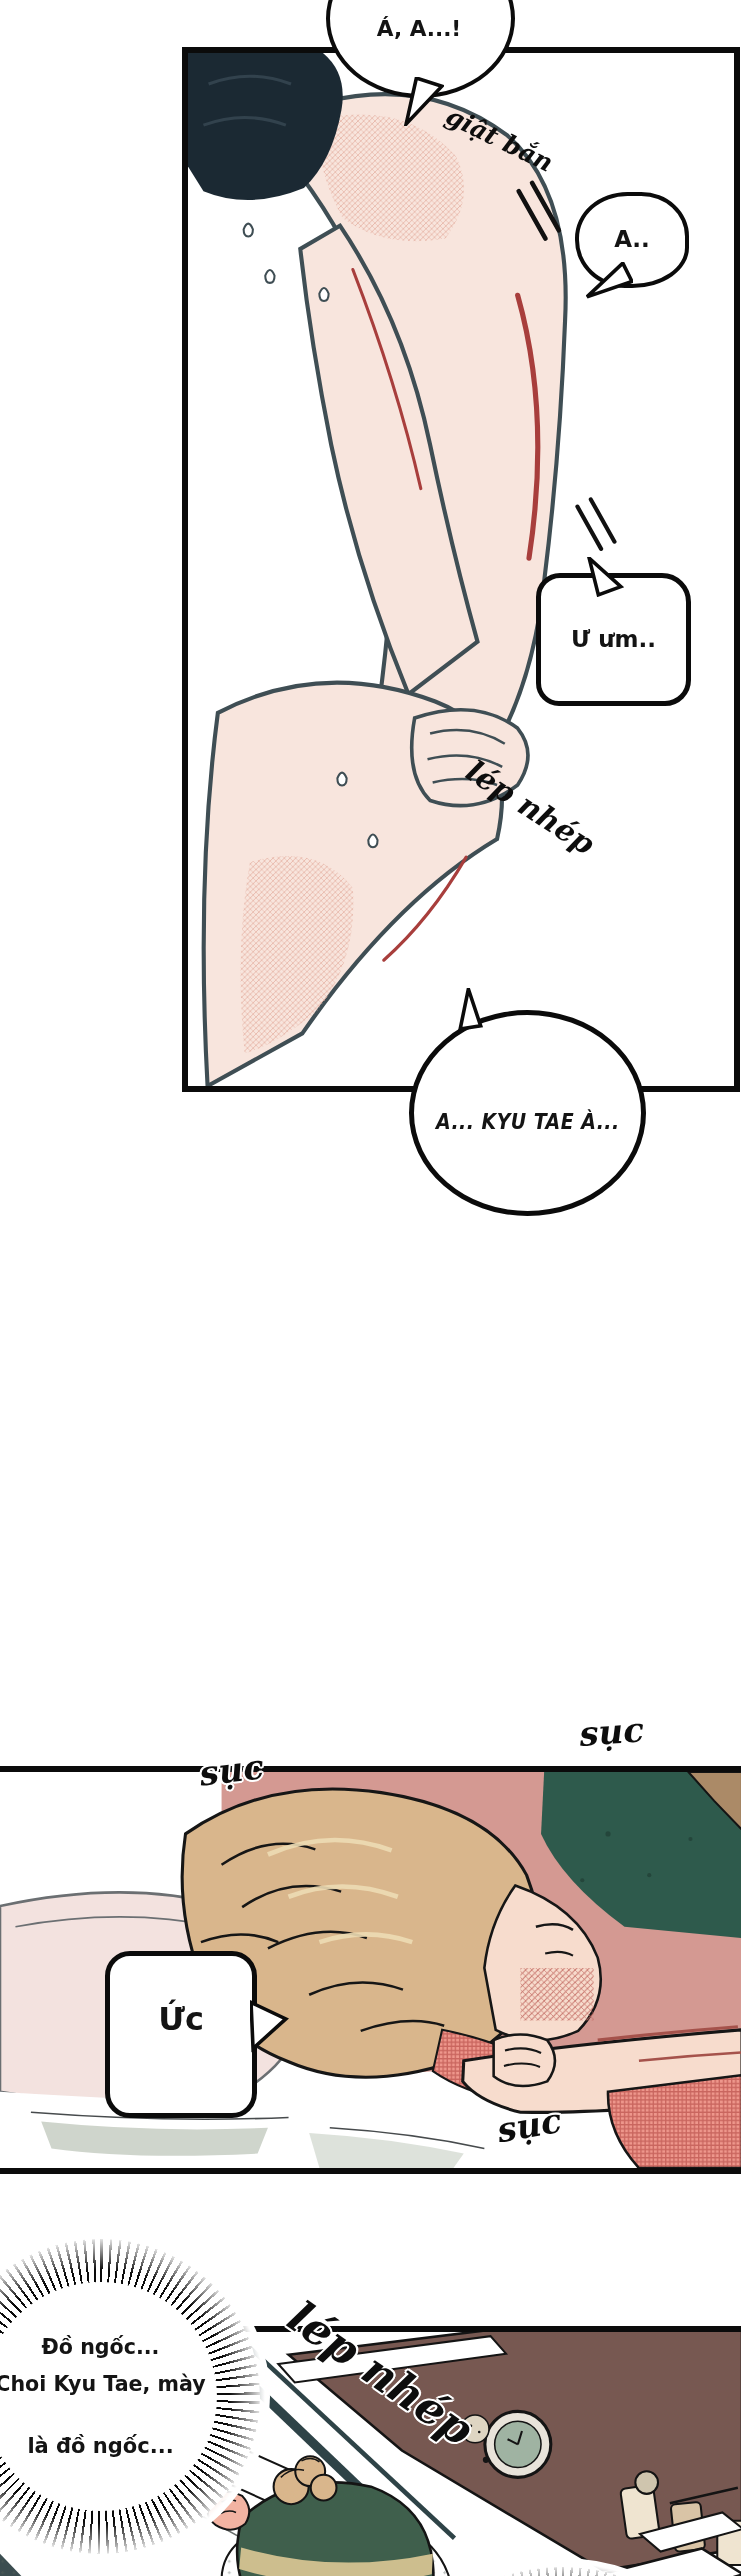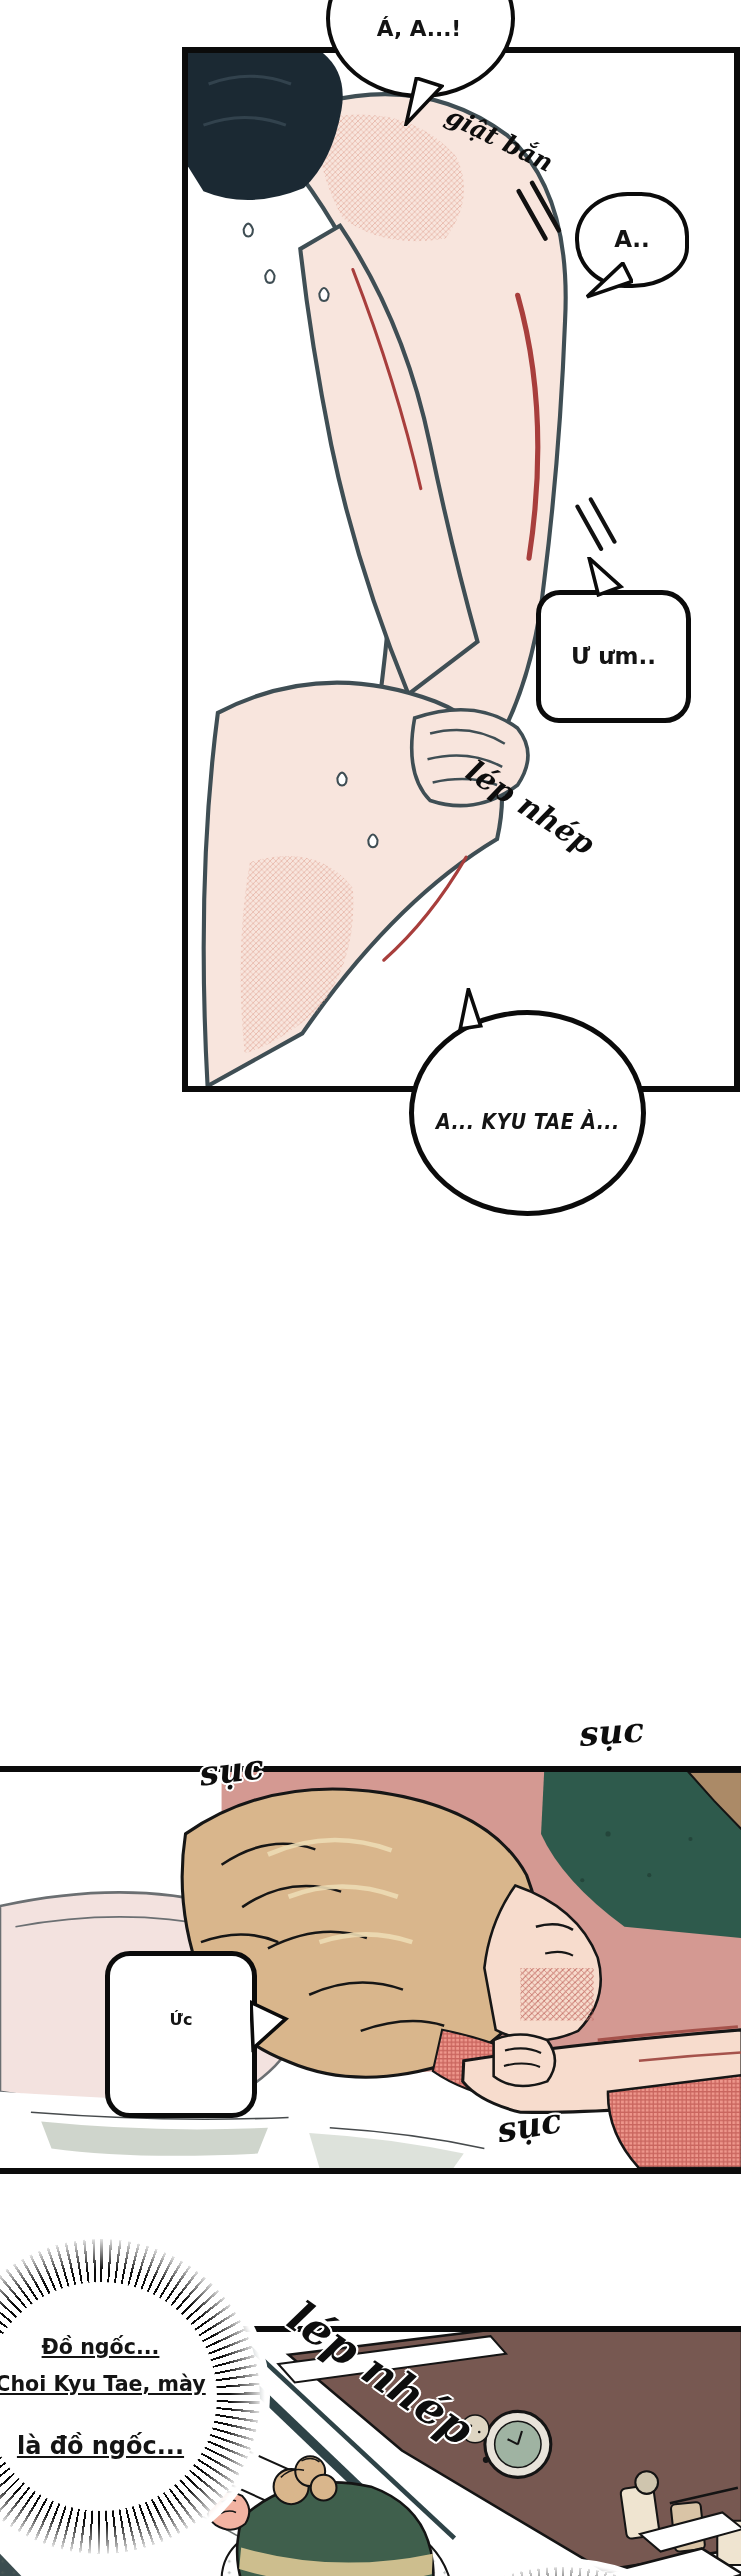--- a/index.html
+++ b/index.html
@@ -15,21 +15,21 @@
        color:#0d0d0d;white-space:nowrap;z-index:5;transform-origin:0 0;}
   .sfx.outlined{text-shadow:-1.5px -1.5px 0 #fff,1.5px -1.5px 0 #fff,-1.5px 1.5px 0 #fff,1.5px 1.5px 0 #fff,
                 -2.1px 0 0 #fff,2.1px 0 0 #fff,0 -2.1px 0 #fff,0 2.1px 0 #fff;}
   .burst{position:absolute;z-index:6;}
   .burst .rays{position:absolute;inset:0;border-radius:50%;
      background:repeating-conic-gradient(#0a0a0a 0deg 0.9deg,#ffffff 0.9deg 3.4deg);}
   .burst .fade{position:absolute;inset:-3%;border-radius:50%;
      background:radial-gradient(closest-side,rgba(255,255,255,0) 62%,rgba(255,255,255,0) 76%,#fff 97%);}
   .burst .core{position:absolute;inset:13.5%;border-radius:50%;background:#fff;
      display:flex;flex-direction:column;align-items:center;justify-content:center;}
-  .burst .line{font-family:"DejaVu Sans",sans-serif;font-weight:700;color:#141414;white-space:nowrap;text-decoration:underline;}
+  .burst .line{font-family:"DejaVu Sans",sans-serif;font-weight:700;color:#141414;white-space:nowrap;}
 </style>
 </head>
 <body>
 
 <div id="page">
 
   <div class="panel" style="left:182px;top:47px;width:558px;height:1045px;">
     <svg viewBox="0 0 1060 2004" preserveAspectRatio="none">
       <defs>
         <pattern id="pinkx" width="11" height="11" patternUnits="userSpaceOnUse">
@@ -80,21 +80,21 @@
 
   <div class="sfx" style="left:454px;top:101px;font-size:25px;transform:rotate(26deg);">giật bắn</div>
 
   <div class="bubble" style="left:575px;top:192px;width:114px;height:96px;border-radius:46% 42% 50% 44% / 48% 46% 42% 50%;">
     <span class="bubble-text" style="font-size:23px;">A..</span>
   </div>
   <svg class="tail" style="left:586px;top:262px;" width="47" height="37" viewBox="0 0 92 72">
     <path d="M72,2 L90,38 L2,68 Z" fill="#fff" stroke="#0b0b0b" stroke-width="7"></path>
   </svg>
 
-  <div class="bubble" style="left:536px;top:590px;width:155px;height:133px;border-radius:24px 29px 26px 23px;border-width:5.2px;">
+  <div class="bubble" style="left:536px;top:573px;width:155px;height:133px;border-radius:24px 29px 26px 23px;border-width:5.2px;">
     <span class="bubble-text" style="font-size:23px;">Ư ưm..</span>
   </div>
   <svg class="tail" style="left:581px;top:557px;" width="49" height="40" viewBox="0 0 96 78">
     <path d="M16,2 L78,58 L34,74 Z" fill="#fff" stroke="#0b0b0b" stroke-width="7"></path>
   </svg>
 
   <div class="sfx" style="left:479px;top:753px;font-size:30px;transform:rotate(33deg);">lép nhép</div>
 
   <div class="bubble" style="left:409px;top:1010px;width:237px;height:206px;border-radius:50%;border-width:5.2px;font-style:italic;">
     <span class="bubble-text" style="font-size:20.6px;transform:translateY(10.3px) scaleX(.92);letter-spacing:0.5px;">A... KYU TAE À...</span>
@@ -169,21 +169,21 @@
       <path d="M600,700 Q760,710 900,740 L880,768 H620 Z" fill="#c7cec3" opacity=".6"></path>
       <path d="M60,660 Q320,680 560,670 M640,690 Q800,700 940,730" fill="none" stroke="#474b4d" stroke-width="3"></path>
     </svg>
   </div>
 
   <div class="sfx outlined" style="left:197px;top:1754px;font-size:34px;transform:rotate(-7deg);z-index:7;">sục</div>
   <div class="sfx outlined" style="left:578px;top:1714px;font-size:34px;transform:rotate(-4deg);z-index:7;">sục</div>
   <div class="sfx outlined" style="left:494px;top:2111px;font-size:34px;transform:rotate(-10deg);z-index:7;">sục</div>
 
   <div class="bubble" style="left:105px;top:1951px;width:152px;height:167px;border-radius:25px;border-width:5.2px;">
-    <span class="bubble-text" style="font-size:16px;transform:translateY(-15.5px);">Ức</span>
+    <span class="bubble-text" style="font-size:32px;transform:translateY(-15.5px);">Ức</span>
   </div>
   <svg class="tail" style="left:250px;top:1997px;" width="44" height="56" viewBox="0 0 86 108">
     <path d="M2,10 L70,42 L6,100 Z" fill="#fff" stroke="#0b0b0b" stroke-width="7"></path>
   </svg>
 
   <div class="panel" style="left:0;top:2326px;width:742px;height:396px;border-left:none;border-right:none;border-bottom-width:7.2px;">
     <svg viewBox="0 0 1440 743" preserveAspectRatio="none">
       <defs>
         <pattern id="plus" width="22" height="22" patternUnits="userSpaceOnUse">
           <path d="M5 2 v6 M2 5 h6" stroke="#55605a" stroke-width="2" fill="none"></path>
@@ -261,21 +261,21 @@
   </div>
 
   <div class="sfx outlined" style="left:308px;top:2291px;font-size:44px;transform:rotate(35deg);z-index:6;">lép nhép</div>
 
   <div class="burst" style="left:-59px;top:2239px;width:319px;height:315px;">
     <div class="rays"></div>
     <div class="fade"></div>
     <div class="core">
       <span class="line" style="font-size:20.6px;line-height:37px;">Đồ ngốc...</span>
       <span class="line" style="font-size:20.6px;line-height:37px;">Choi Kyu Tae, mày</span>
-      <span class="line" style="font-size:24px;line-height:37px;margin-top:25px;">là đồ ngốc...</span>
+      <span class="line" style="font-size:21px;line-height:37px;margin-top:25px;">là đồ ngốc...</span>
     </div>
   </div>
 
   <div class="burst" style="left:396px;top:2567px;width:332px;height:292px;z-index:6;">
     <div class="rays"></div>
     <div class="fade"></div>
 
   </div>
 
 </div>

